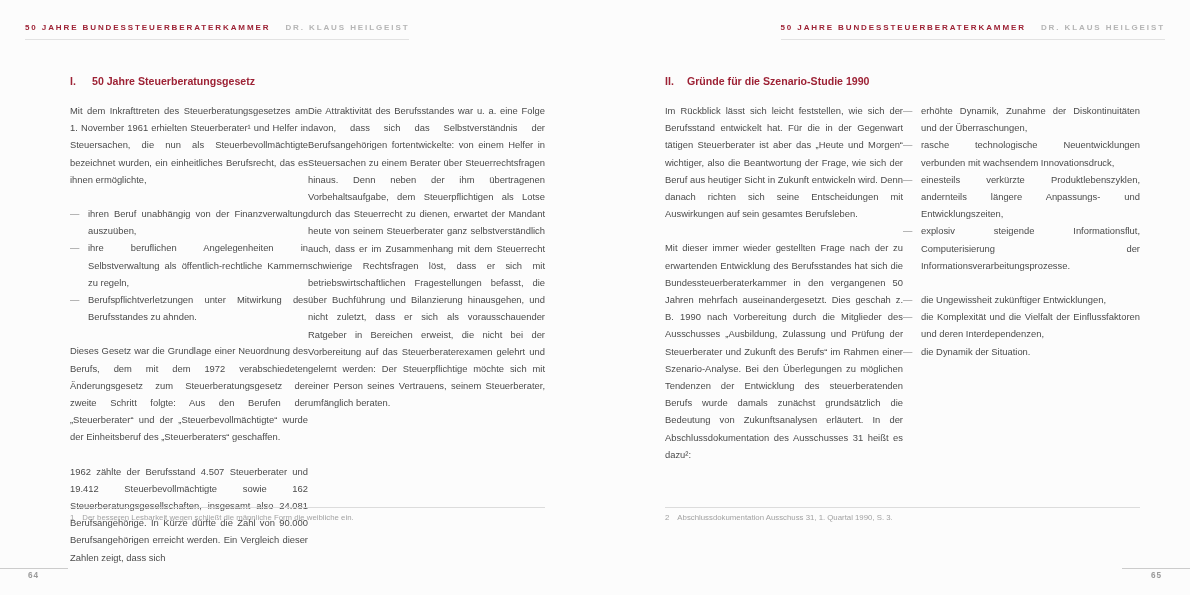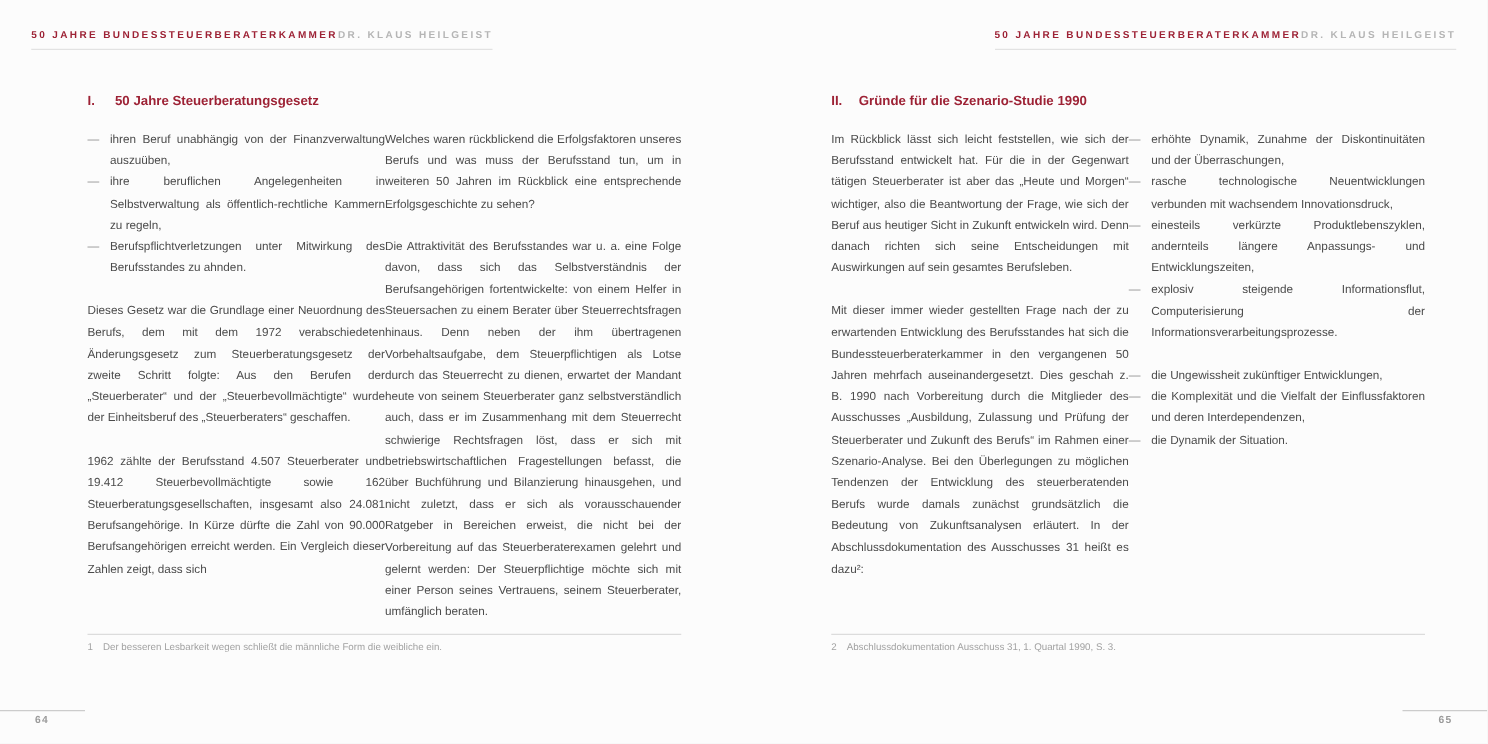--- a/index.html
+++ b/index.html
@@ -16,21 +16,21 @@
     position:absolute; top:23px;
     font-size:8px; font-weight:bold;
     letter-spacing:1.9px; text-transform:uppercase;
     white-space:nowrap;
     color:#9d2235;
     padding-bottom:7px;
     border-bottom:1px solid #e2e2e2;
   }
   .running-head.left { left:25px; }
   .running-head.right { right:25px; }
-  .running-head .author { color:#b5b5b5; font-weight:bold; }
+  .running-head .author { color:#b5b5b5; margin-left:15px; font-weight:bold; }
 
   
   .col {
     position:absolute; top:74px; width:238px;
     font-size:9.4px; line-height:17.2px;
     color:#4b4b4b;
     text-align:justify;
   }
   .col.c1-left  { left:70px;  }
   .col.c2-left  { left:308px; top:102px; width:237px; }
@@ -91,40 +91,40 @@
 
   <div class="running-head right">
     <span>50 Jahre Bundessteuerberaterkammer</span><span class="author">Dr. Klaus Heilgeist</span>
   </div>
 
   <div class="col c1-left">
     <div class="section-heading">
       <span class="num">I.</span>
       <span>50 Jahre Steuerberatungsgesetz</span>
     </div>
+    <p>Mit dem Inkrafttreten des Steuerberatungsgesetzes am 1. November 1961 erhielten Steuerberater¹ und Helfer in Steuersachen, die nun als Steuerbevollmächtigte bezeichnet wurden, ein einheitliches Berufsrecht, das es ihnen ermöglichte,</p>
     <ul class="bullets">
       <li>
         <span class="dash">—</span>
         <span class="btxt">ihren Beruf unabhängig von der Finanzverwaltung auszuüben,</span>
       </li>
       <li>
         <span class="dash">—</span>
         <span class="btxt">ihre beruflichen Angelegenheiten in Selbstverwaltung als öffentlich-rechtliche Kammern zu regeln,</span>
       </li>
       <li>
         <span class="dash">—</span>
         <span class="btxt">Berufspflichtverletzungen unter Mitwirkung des Berufsstandes zu ahnden.</span>
       </li>
     </ul>
     <p>Dieses Gesetz war die Grundlage einer Neuordnung des Berufs, dem mit dem 1972 verabschiedeten Änderungsgesetz zum Steuerberatungsgesetz der zweite Schritt folgte: Aus den Berufen der „Steuerberater“ und der „Steuerbevollmächtigte“ wurde der Einheitsberuf des „Steuerberaters“ geschaffen.</p>
     <p>1962 zählte der Berufsstand 4.507 Steuerberater und 19.412 Steuerbevollmächtigte sowie 162 Steuerberatungsgesellschaften, insgesamt also 24.081 Berufsangehörige. In Kürze dürfte die Zahl von 90.000 Berufsangehörigen erreicht werden. Ein Vergleich dieser Zahlen zeigt, dass sich</p>
   </div>
 
   <div class="col c2-left">
-    <p>Welches waren rückblickend die Erfolgsfaktoren unseres Berufs und was muss der Berufsstand tun, um in weiteren 50 Jahren im Rückblick eine entsprechende Erfolgsgeschichte zu sehen?</p>
     <p>Die Attraktivität des Berufsstandes war u. a. eine Folge davon, dass sich das Selbstverständnis der Berufsangehörigen fortentwickelte: von einem Helfer in Steuersachen zu einem Berater über Steuerrechtsfragen hinaus. Denn neben der ihm übertragenen Vorbehaltsaufgabe, dem Steuerpflichtigen als Lotse durch das Steuerrecht zu dienen, erwartet der Mandant heute von seinem Steuerberater ganz selbstverständlich auch, dass er im Zusammenhang mit dem Steuerrecht schwierige Rechtsfragen löst, dass er sich mit betriebswirtschaftlichen Fragestellungen befasst, die über Buchführung und Bilanzierung hinausgehen, und nicht zuletzt, dass er sich als vorausschauender Ratgeber in Bereichen erweist, die nicht bei der Vorbereitung auf das Steuerberaterexamen gelehrt und gelernt werden: Der Steuerpflichtige möchte sich mit einer Person seines Vertrauens, seinem Steuerberater, umfänglich beraten.</p>
   </div>
 
   <div class="footnote-area left">
     <span class="fn-num">1</span>
     <span>Der besseren Lesbarkeit wegen schließt die männliche Form die weibliche ein.</span>
   </div>
 
   <div class="col c1-right">
     <div class="section-heading">

